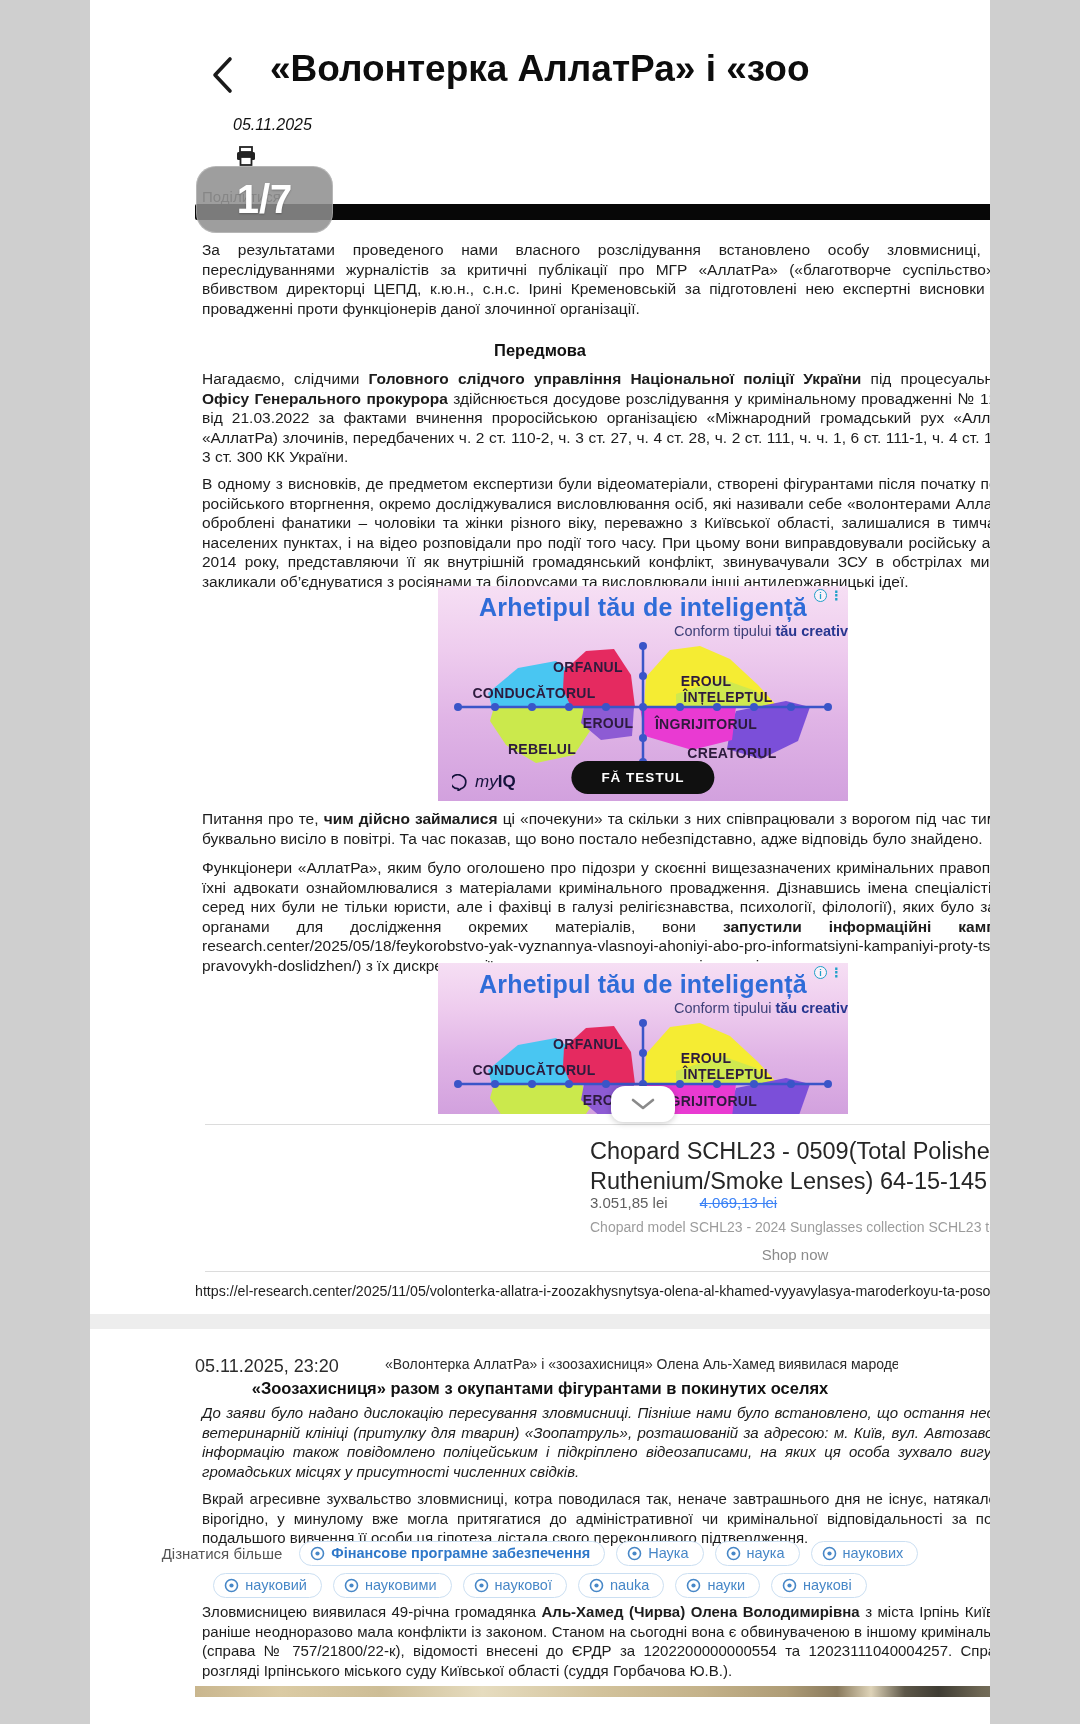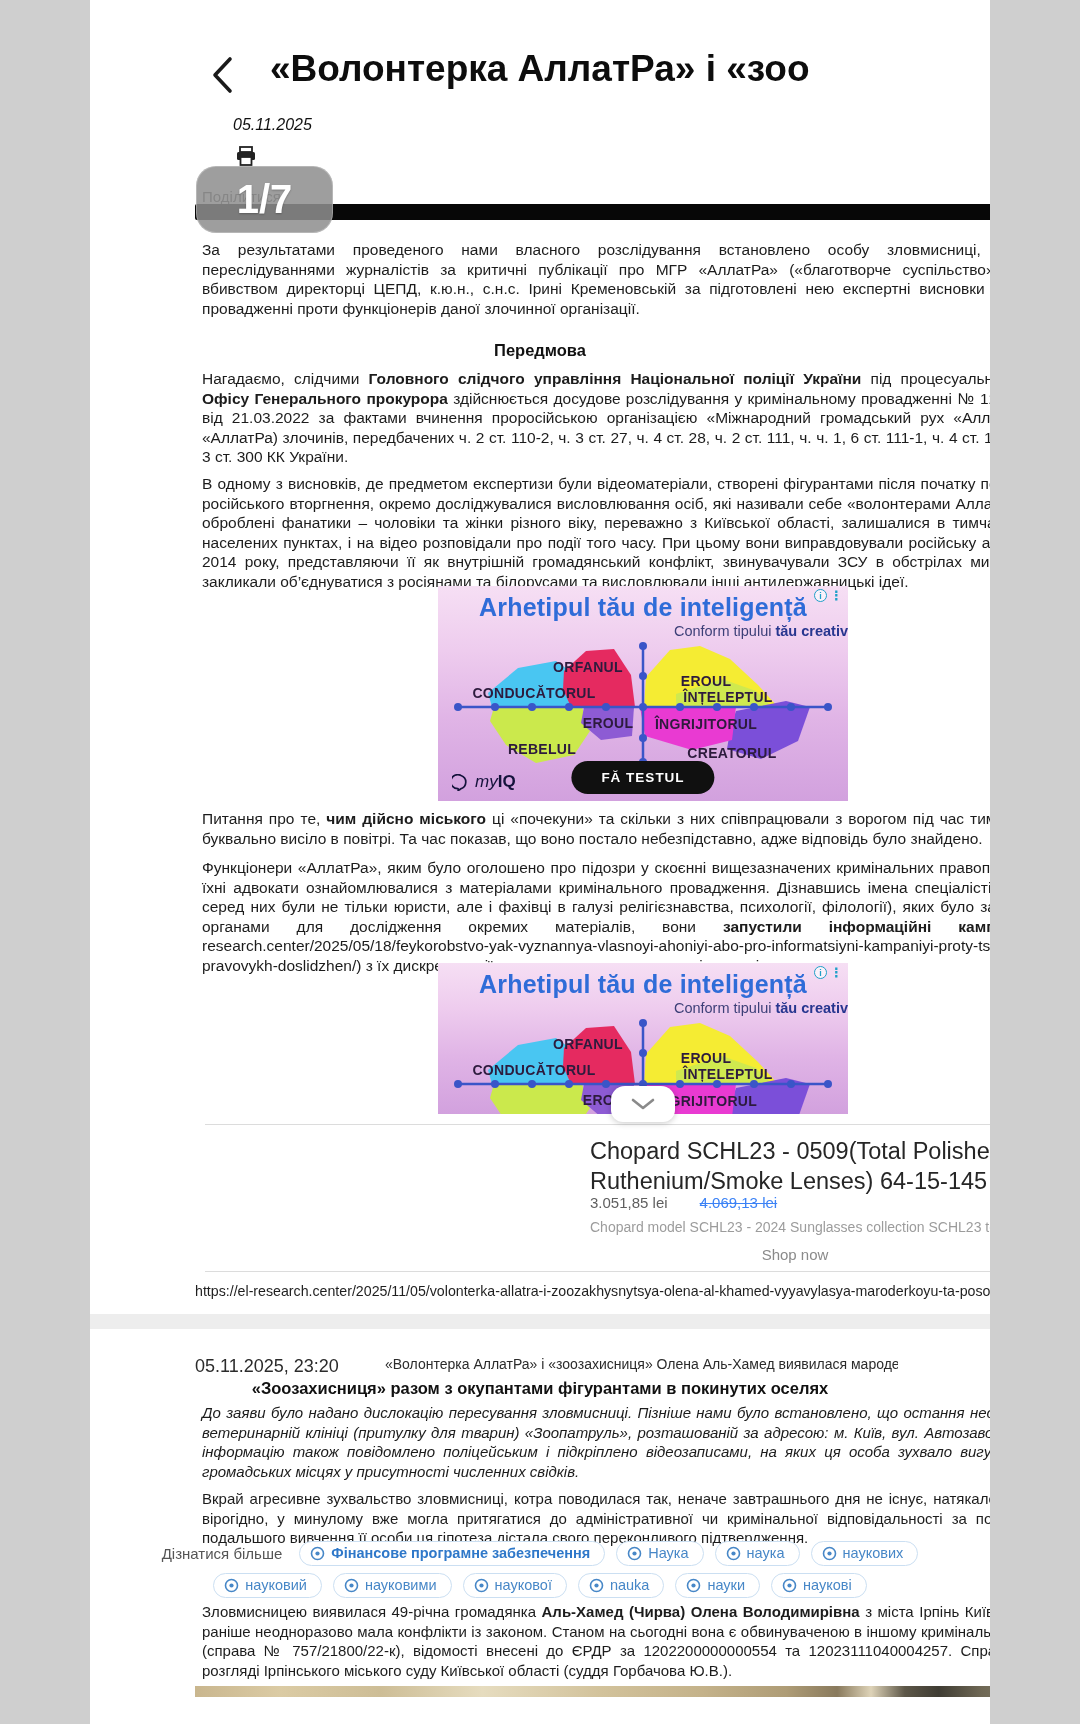--- a/index.html
+++ b/index.html
@@ -160,21 +160,21 @@
       <span class="myiq">
         <svg width="18" height="17" viewBox="0 0 18 17">
           <path d="M9 1.5a7 7 0 1 0-3.2 13.2c.5.1.6.5.4 1.6 1-.3 1.8-.8 2.4-1.4A7 7 0 0 0 9 1.5z" fill="none" stroke="#14123b" stroke-width="1.7"></path>
         </svg>
         <span class="t"><i>my</i><b>IQ</b></span>
       </span>
       <span class="ad-cta">FĂ TESTUL</span>
     </div>
   </div>
 
-  <p class="body1 p4">Питання про те, <b>чим дійсно міського</b> ці «почекуни» та скільки з них співпрацювали з ворогом під час тимчасової окупації, буквально висіло в повітрі. Та час показав, що воно постало небезпідставно, адже відповідь було знайдено.</p>
+  <p class="body1 p4">Питання про те, <b>чим дійсно займалися</b> ці «почекуни» та скільки з них співпрацювали з ворогом під час тимчасової окупації, буквально висіло в повітрі. Та час показав, що воно постало небезпідставно, адже відповідь було знайдено.</p>
   <p class="body1 p5">Функціонери «АллатРа», яким було оголошено про підозри у скоєнні вищезазначених кримінальних правопорушень, а також їхні адвокати ознайомлювалися з матеріалами кримінального провадження. Дізнавшись імена спеціалістів та експертів (а серед них були не тільки юристи, але і фахівці в галузі релігієзнавства, психології, філології), яких було залучено слідчими органами для дослідження окремих матеріалів, вони <b>запустили інформаційні кампанії</b> (https://el-research.center/2025/05/18/feykorobstvo-yak-vyznannya-vlasnoyi-ahoniyi-abo-pro-informatsiyni-kampaniyi-proty-tsentru-ekonomiko-pravovykh-doslidzhen/) з їх дискредитації, а також намагалися переслідувати і залякувати.</p>
 
   <div class="ad ad2">
     <div class="ad-icons">
       <span class="ad-info">i</span>
       <span class="ad-dots">⋮</span>
     </div>
     <div class="ad-title">Arhetipul tău de inteligență</div>
     <div class="ad-subtitle"><span>Conform tipului </span><b>tău creativ</b></div>
     <svg class="ad-chart" viewBox="0 0 410 125">

